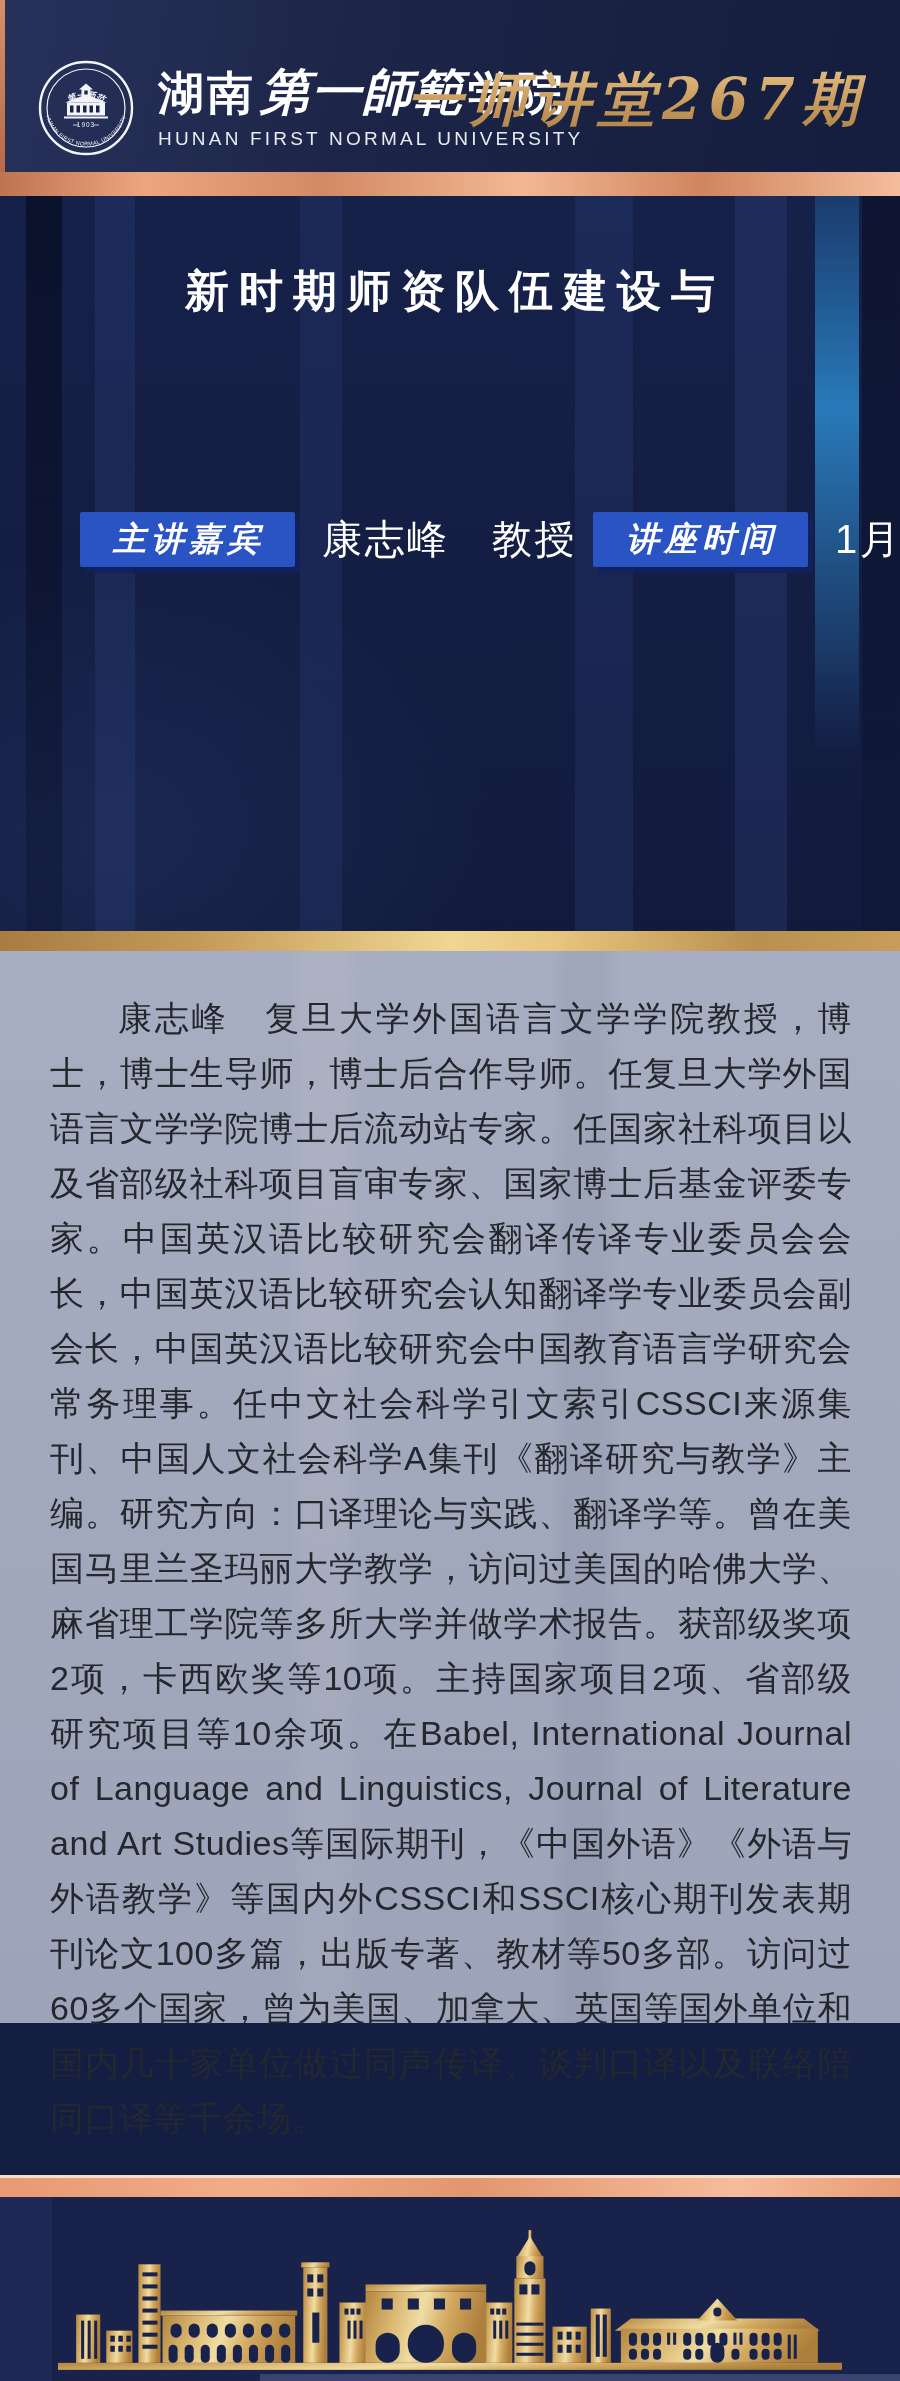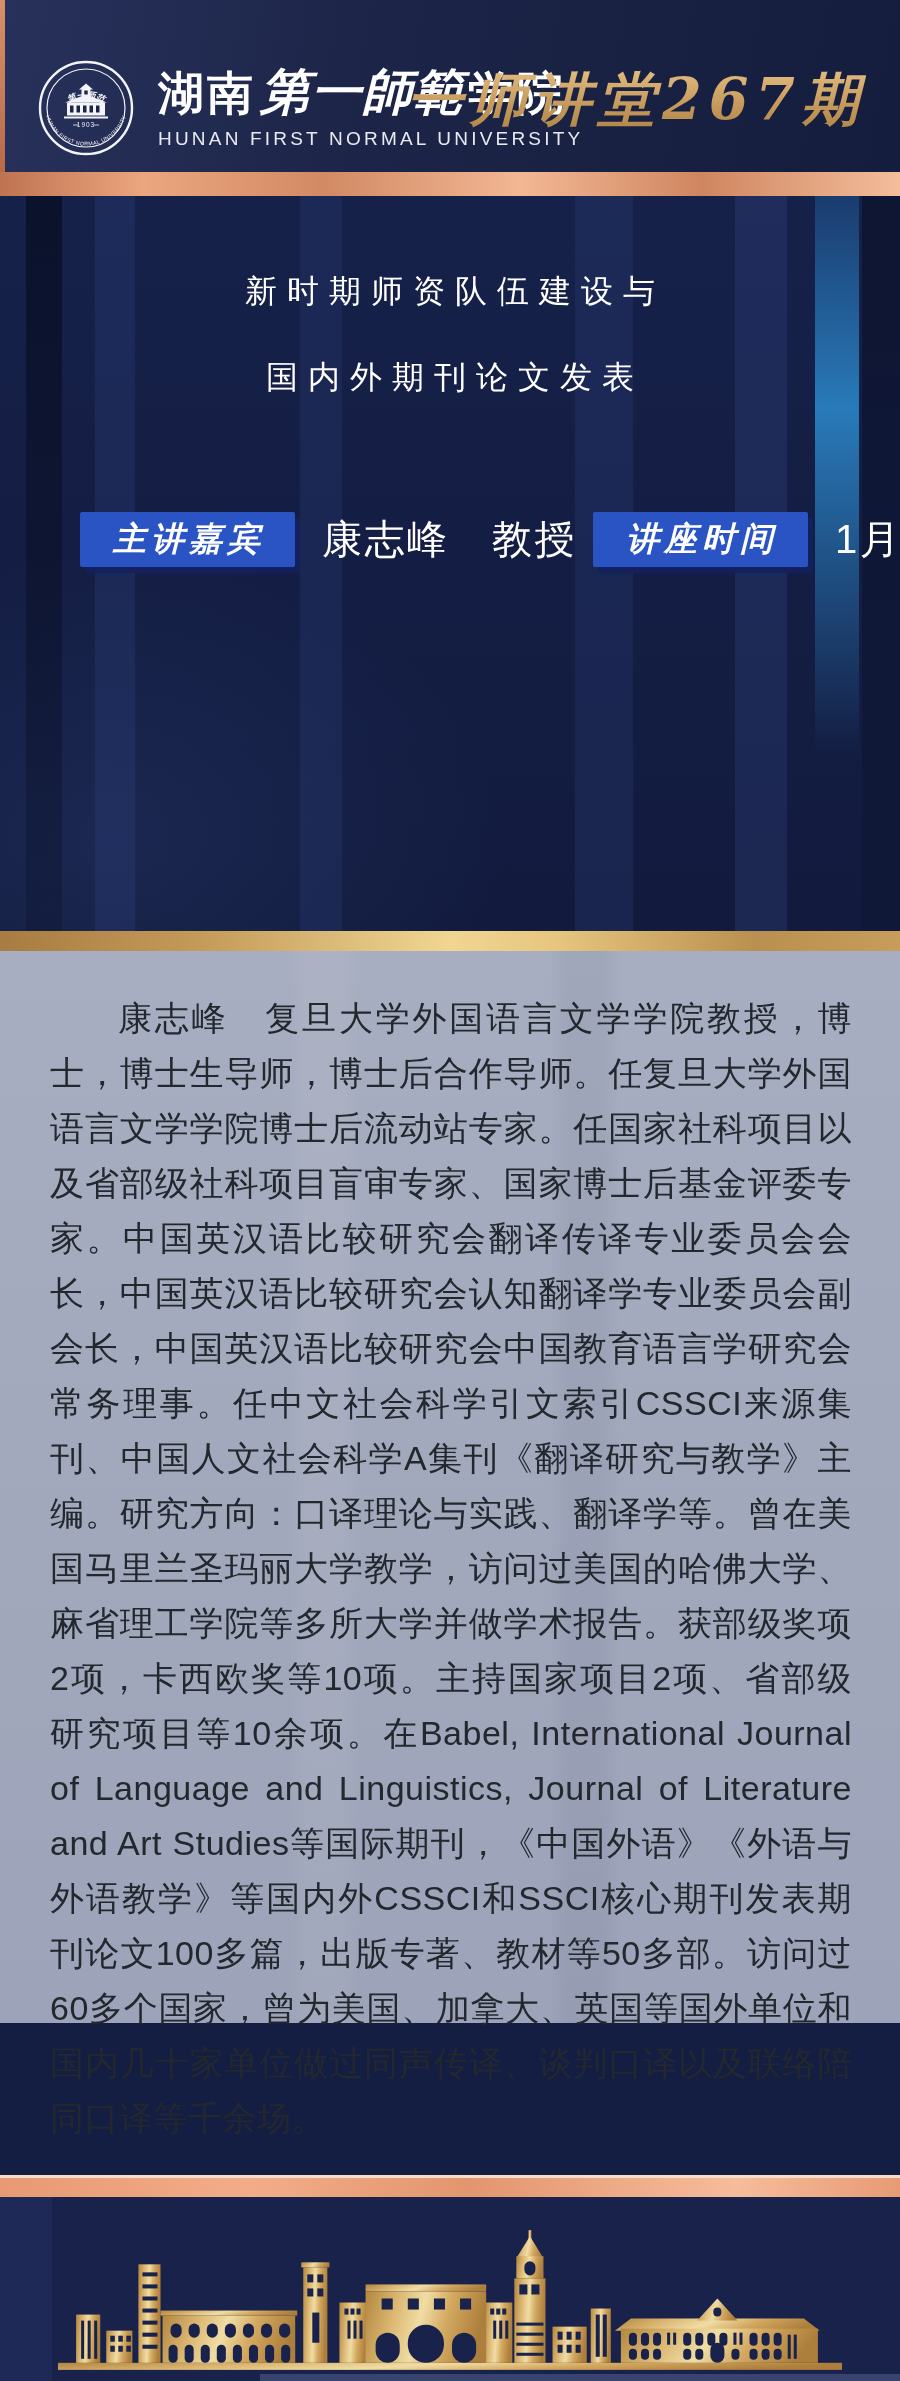--- a/index.html
+++ b/index.html
@@ -48,21 +48,21 @@
   .streak.s1 { left:26px; width:36px; background:linear-gradient(180deg,rgba(7,12,32,.72),rgba(7,12,32,.25)); }
   .streak.s2 { left:95px; width:40px; background:rgba(62,88,165,.18); }
   .streak.s3 { left:300px; width:42px; background:rgba(72,98,178,.13); }
   .streak.s4 { left:575px; width:58px; background:rgba(72,100,180,.14); }
   .streak.s5 { left:735px; width:52px; background:rgba(78,108,188,.16); }
   .streak.s6 { left:815px; width:44px; height:560px;
                background:linear-gradient(180deg,rgba(32,100,165,.40) 0%,rgba(43,132,198,.9) 38%,rgba(19,29,64,0) 100%); }
   .streak.s7 { left:862px; width:38px; background:linear-gradient(180deg,rgba(7,12,32,.55),rgba(7,12,32,.2)); }
 
   .title { position:absolute; top:52px; left:0; width:100%; text-align:center;
-           color:#ffffff; font-size:32px; font-weight:400; line-height:86px;
+           color:#ffffff; font-size:44px; font-weight:700; line-height:86px;
            letter-spacing:10px; text-indent:10px; }
   .title span { display:block; }
 
   .rows { position:absolute; top:316px; left:80px; display:flex; flex-direction:row; gap:16px; }
   .row { display:flex; align-items:center; height:55px; }
   .chip { width:215px; height:55px; background:#2a53c4; border-radius:2px;
           box-shadow:5px 6px 0 rgba(18,33,96,.85);
           color:#fff; font-size:33px; font-weight:700; font-style:italic;
           letter-spacing:5px; display:flex; align-items:center; justify-content:center;
           text-indent:3px; }
@@ -141,21 +141,20 @@
     <div class="streak s1"></div>
     <div class="streak s2"></div>
     <div class="streak s3"></div>
     <div class="streak s4"></div>
     <div class="streak s5"></div>
     <div class="streak s6"></div>
     <div class="streak s7"></div>
 
     <h1 class="title">
       <span>新时期师资队伍建设与</span>
-      <span>国内外期刊论文发表</span>
     </h1>
 
     <div class="rows">
       <div class="row">
         <div class="chip">主讲嘉宾</div>
         <div class="val">康志峰　教授</div>
       </div>
       <div class="row">
         <div class="chip">讲座时间</div>
         <div class="val">1月10日（周三）下午3：00</div>

